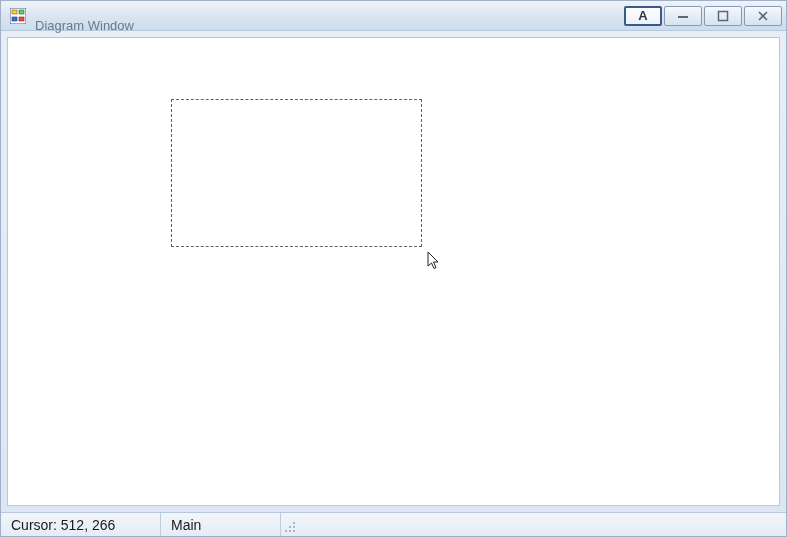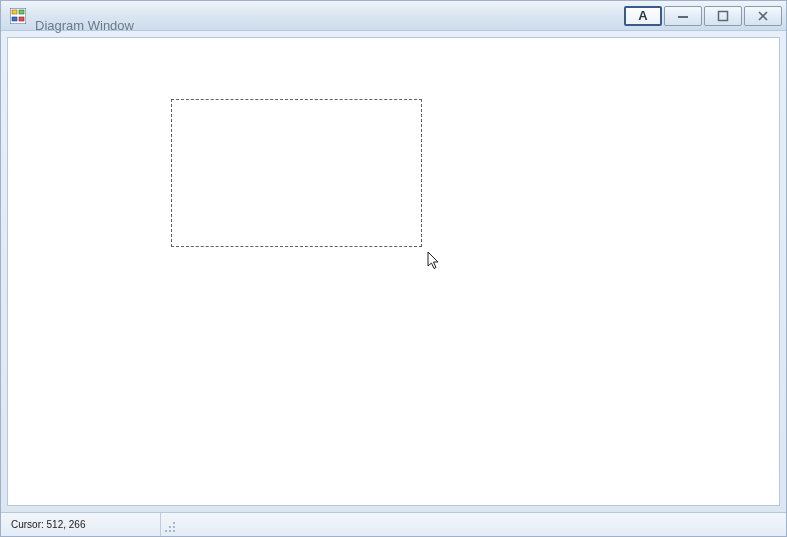--- a/index.html
+++ b/index.html
@@ -103,21 +103,21 @@
       position: absolute;
       pointer-events: none;
     }
     
     .statusbar {
       height: 24px;
       display: flex;
       align-items: center;
       border-top: 1px solid #b8c8dc;
       background: linear-gradient(to bottom, #f2f6fb 0%, #e4ecf5 100%);
-      font-size: 10px;
+      font-size: 14px;
       color: #1a1a1a;
     }
     
     .status-cell {
       height: 100%;
       display: flex;
       align-items: center;
       padding: 0 10px;
       border-right: 1px solid #c0ccdc;
       white-space: nowrap;
@@ -189,20 +189,21 @@
     <div class="selection-rect" style="left: 163px; top: 61px; width: 251px; height: 148px;"></div>
     <div class="cursor-arrow" style="left: 419px; top: 213px;">
       <svg width="16" height="20" viewBox="0 0 16 20">
         <path d="M 1 1 L 1 15 L 4.5 12 L 7 17.5 L 9 16.5 L 6.5 11 L 11 11 Z" fill="#ffffff" stroke="#202020" stroke-width="1"></path>
       </svg>
     </div>
   </div>
 
   <div class="statusbar">
     <div class="status-cell cursor-cell">Cursor: 512, 266</div>
+    <div class="status-cell mode-cell">Main</div>
     <div class="resize-grip">
       <svg width="12" height="12" viewBox="0 0 12 12">
         <circle cx="10" cy="2" r="0.9" fill="#8a9ab0"></circle>
         <circle cx="6" cy="6" r="0.9" fill="#8a9ab0"></circle>
         <circle cx="10" cy="6" r="0.9" fill="#8a9ab0"></circle>
         <circle cx="2" cy="10" r="0.9" fill="#8a9ab0"></circle>
         <circle cx="6" cy="10" r="0.9" fill="#8a9ab0"></circle>
         <circle cx="10" cy="10" r="0.9" fill="#8a9ab0"></circle>
       </svg>
     </div>

